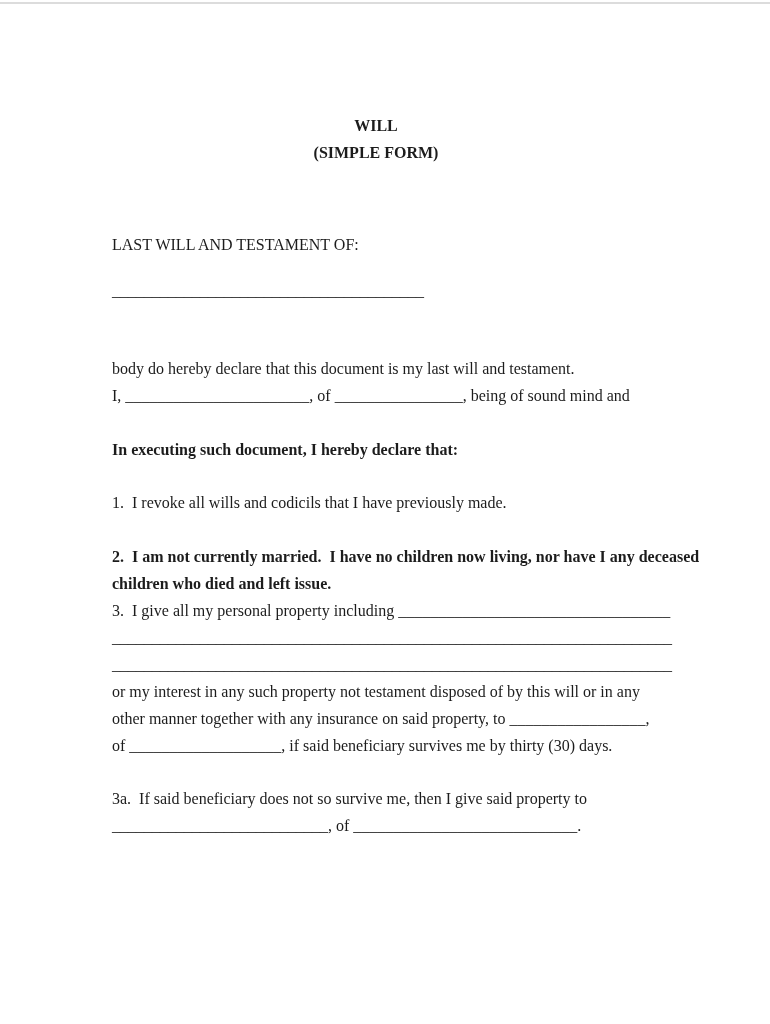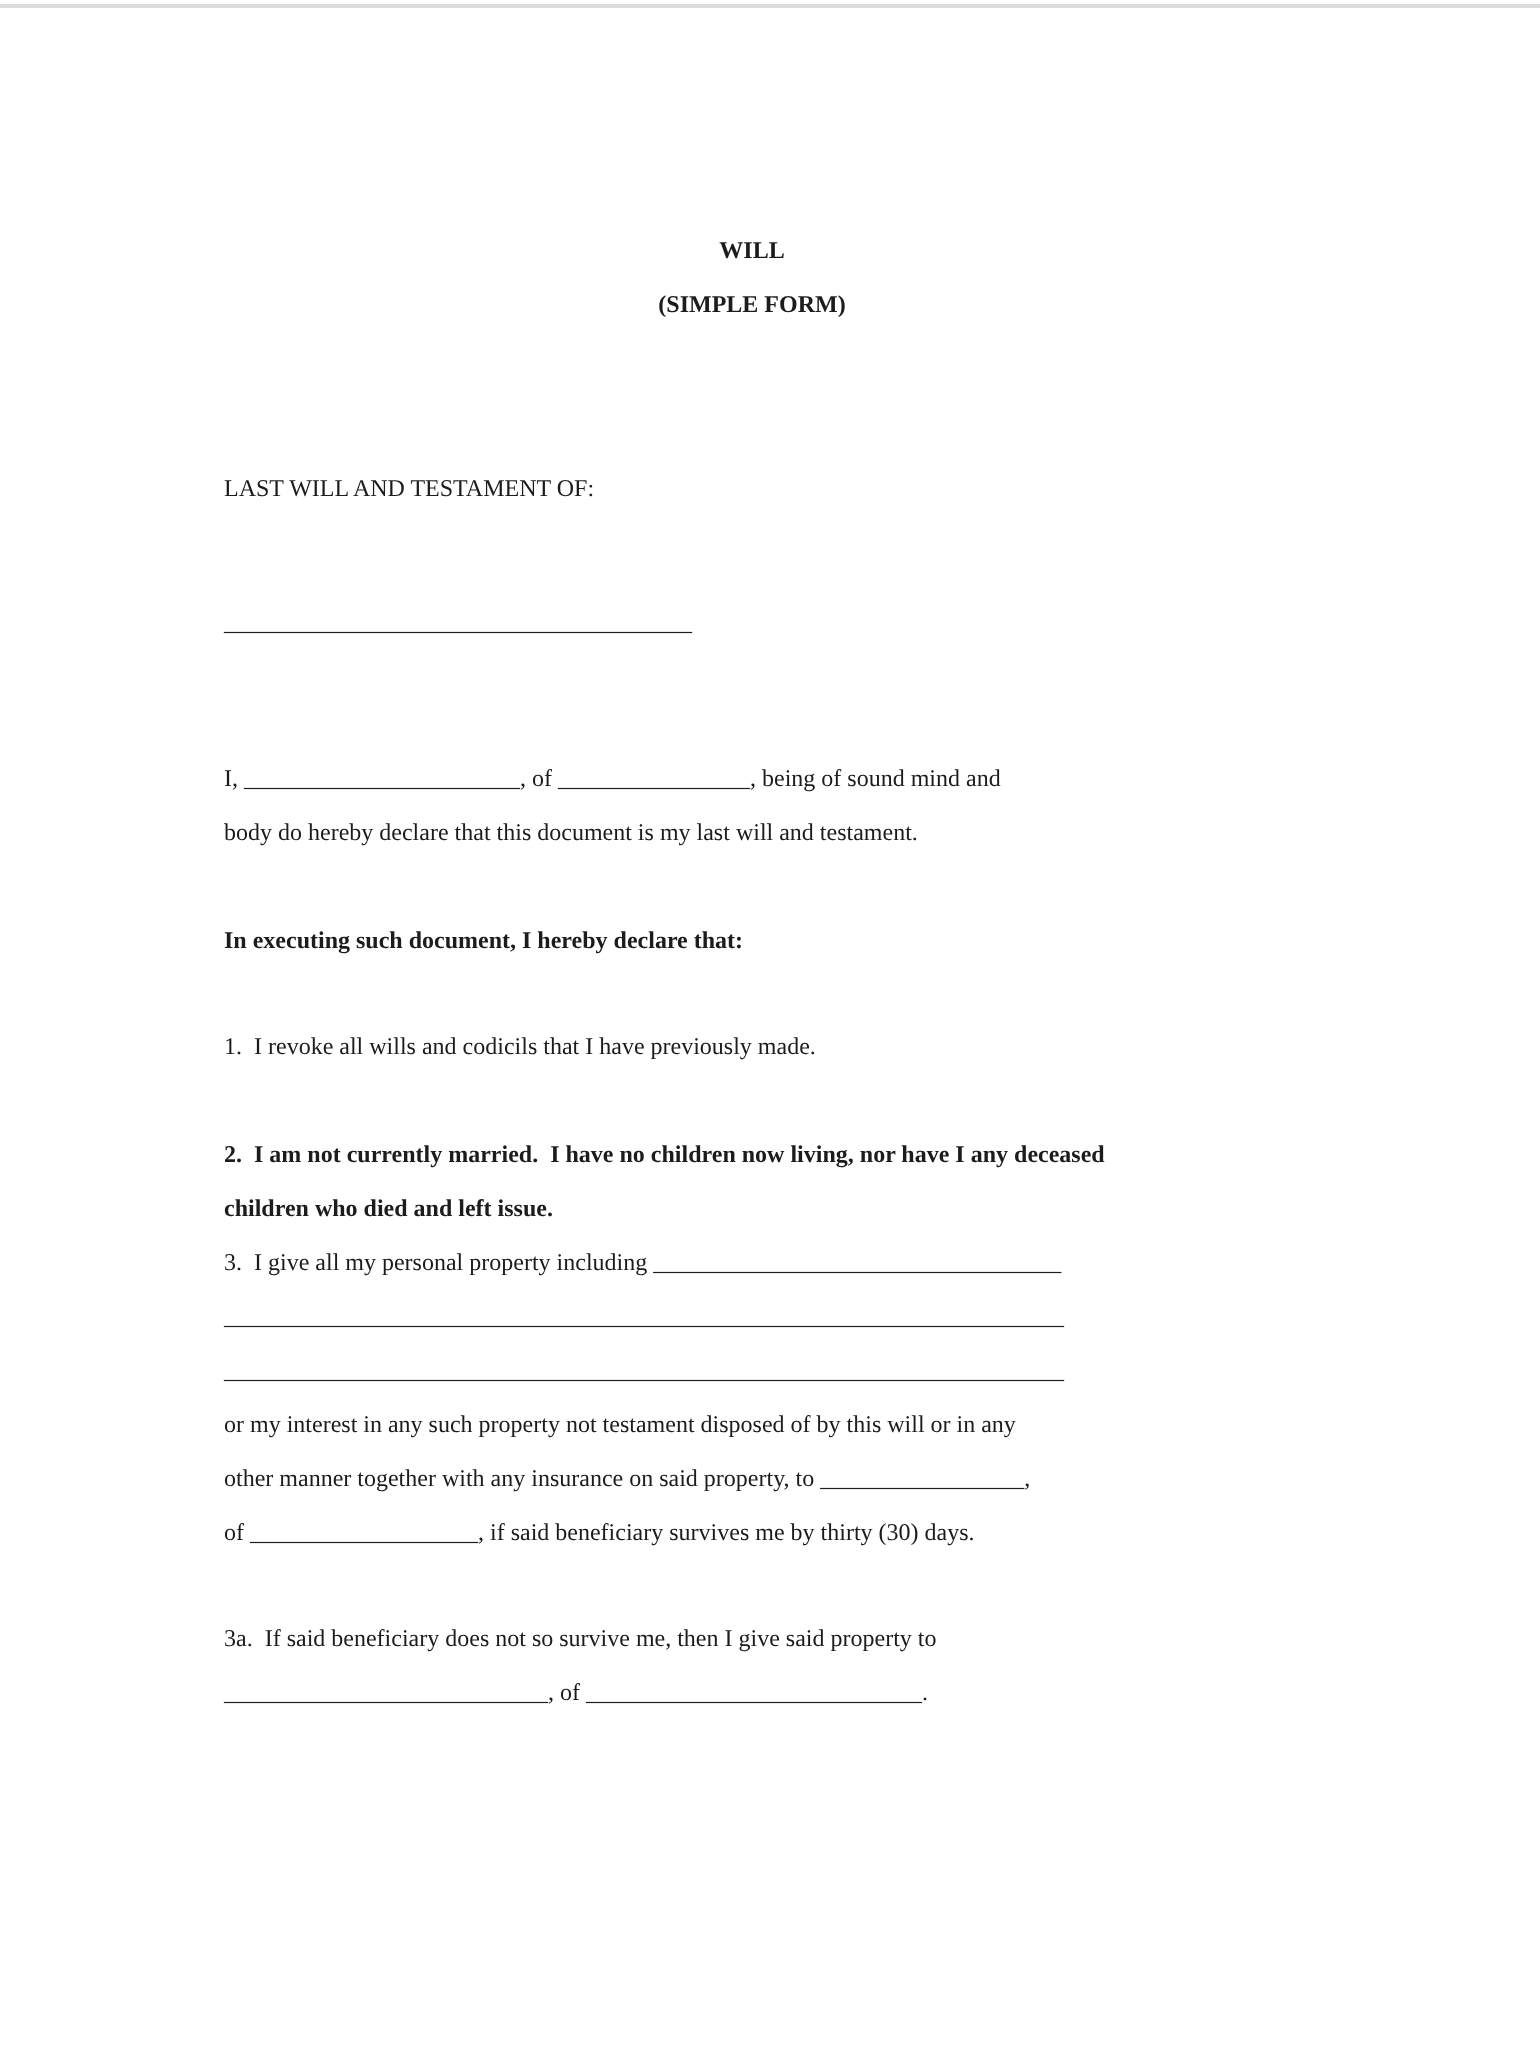--- a/index.html
+++ b/index.html
@@ -8,21 +8,21 @@
     background: #ffffff;
   }
   .page {
     position: relative;
     width: 770px;
     height: 1024px;
     background: #ffffff;
     box-sizing: border-box;
     padding: 112px 100px 0 112px;
     font-family: "Liberation Serif", "DejaVu Serif", serif;
-    font-size: 12px;
+    font-size: 16px;
     line-height: 27px;
     color: #1c1c1c;
     overflow: hidden;
   }
   .scan-edge {
     position: absolute;
     top: 2px;
     left: 0;
     width: 100%;
     height: 2px;
@@ -32,21 +32,21 @@
     white-space: pre;
     height: 27px;
   }
   .title-block {
     text-align: center;
     font-weight: bold;
     width: 546px;
     transform: translateX(-9px);
   }
   .mt-heading { margin-top: 65px; }   
-  .mt-blank   { margin-top: 40px; }   
+  .mt-blank   { margin-top: 19px; }   
   .mt-intro   { margin-top: 51px; }   
   .mt-para    { margin-top: 27px; font-weight: bold; }   
   .mt-para-sm { margin-top: 26px; }
   .mt-clause3 { }
 </style>
 </head>
 <body>
 
 <div class="page">
   <div class="scan-edge"></div>
@@ -54,22 +54,22 @@
   <div class="title-block">
     <div class="line">WILL</div>
     <div class="line">(SIMPLE FORM)</div>
   </div>
 
   <div class="line mt-heading">LAST WILL AND TESTAMENT OF:</div>
 
   <div class="line mt-blank">_______________________________________</div>
 
   <div class="mt-intro">
+    <div class="line">body do hereby declare that this document is my last will and testament.</div>
     <div class="line">I, _______________________, of ________________, being of sound mind and</div>
-    <div class="line">body do hereby declare that this document is my last will and testament.</div>
   </div>
 
   <div class="line mt-para">In executing such document, I hereby declare that:</div>
 
   <div class="line mt-para-sm">1.&nbsp; I revoke all wills and codicils that I have previously made.</div>
 
   <div class="mt-para">
     <div class="line">2.&nbsp; I am not currently married.&nbsp; I have no children now living, nor have I any deceased</div>
     <div class="line">children who died and left issue.</div>
   </div>

